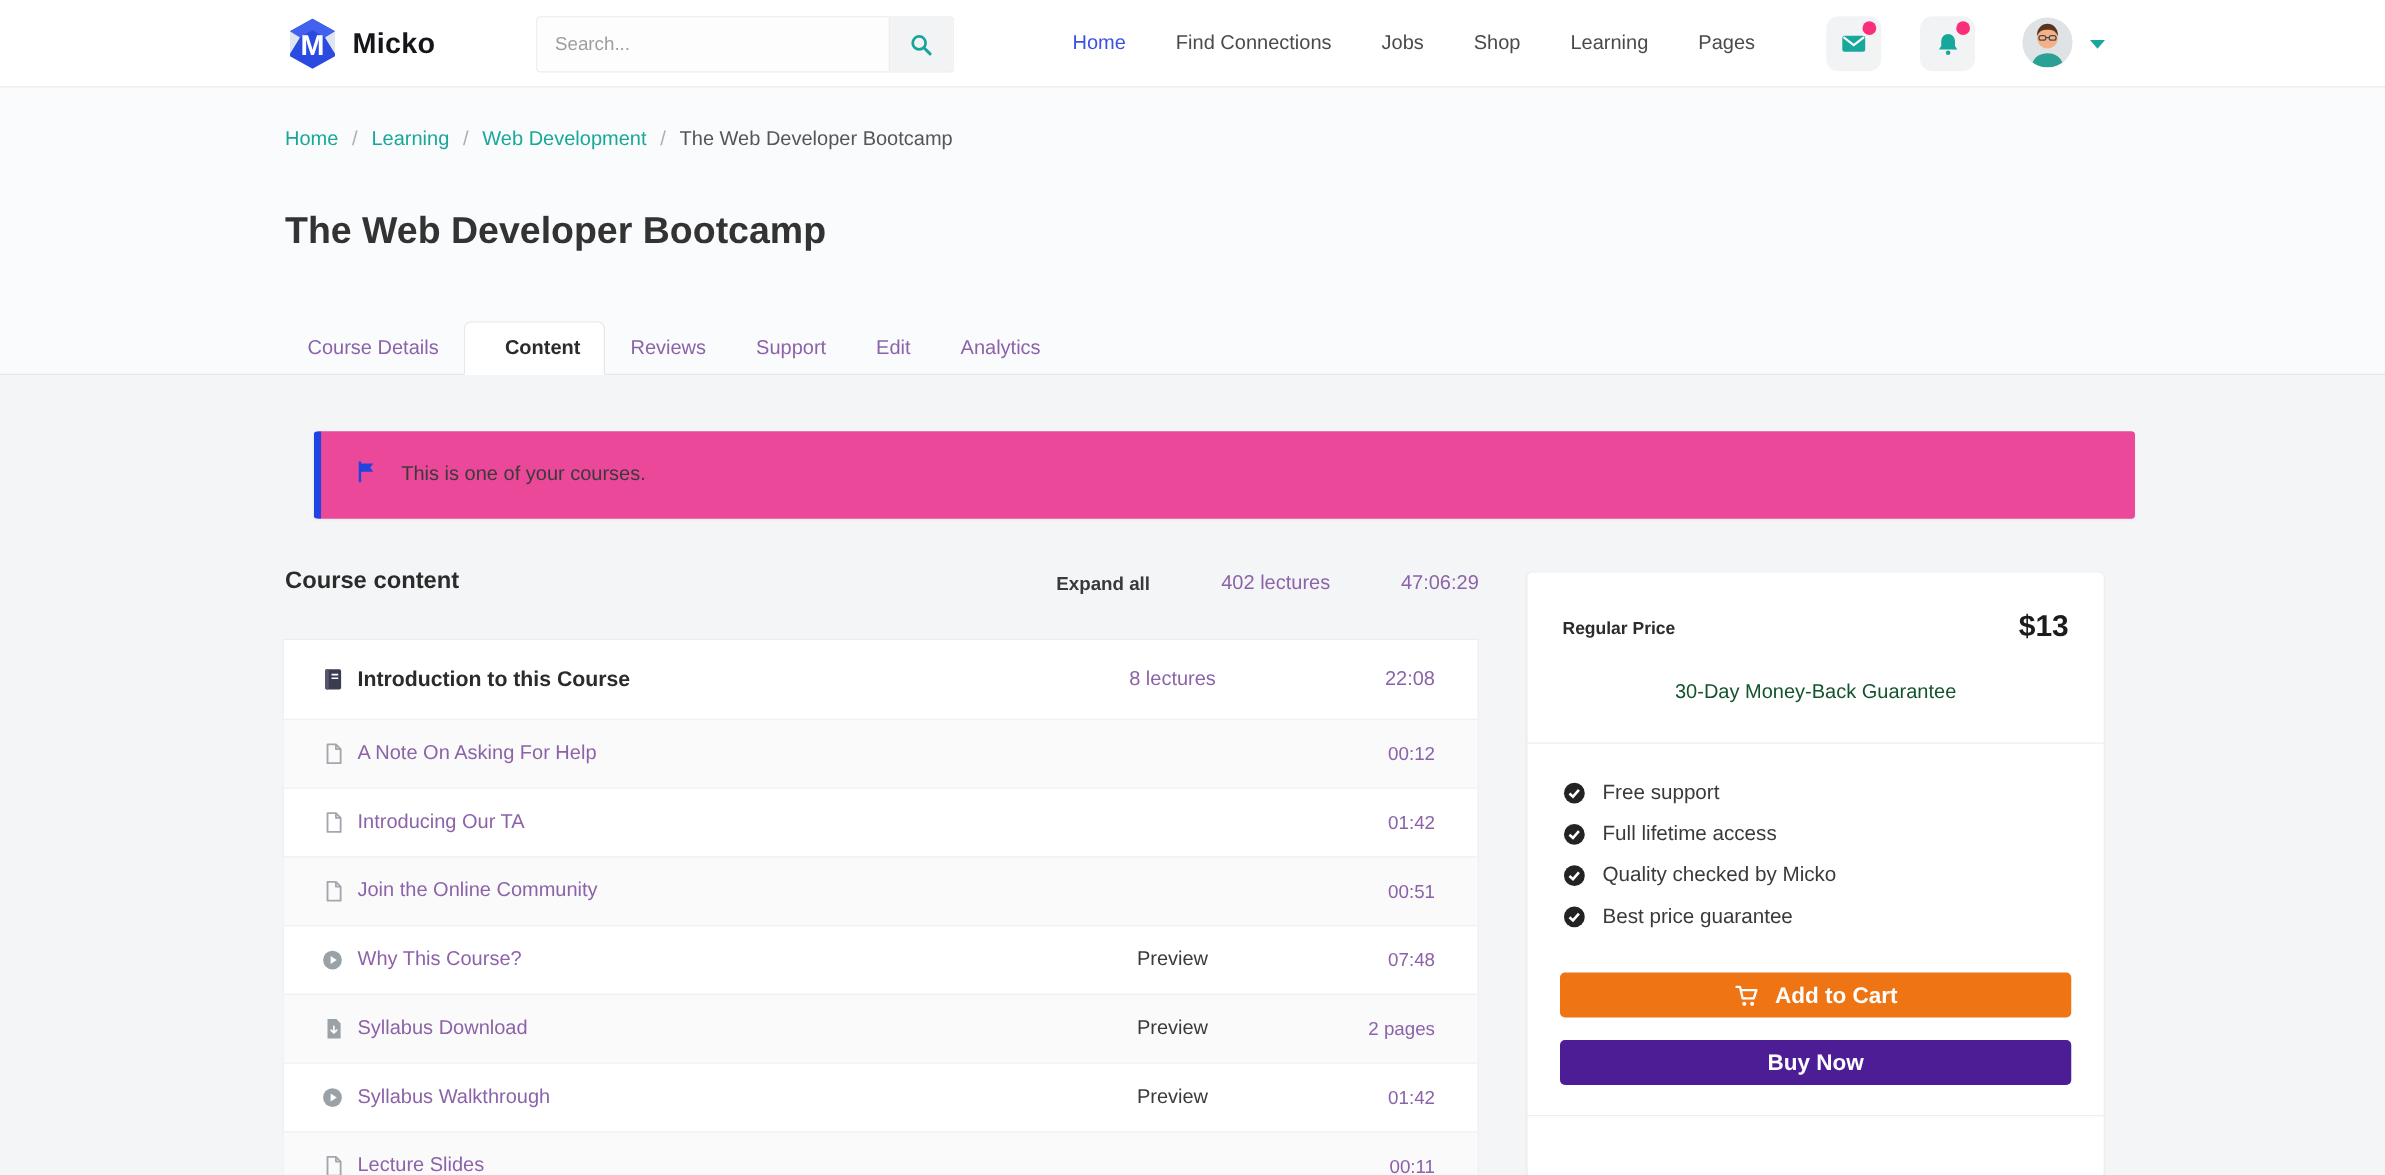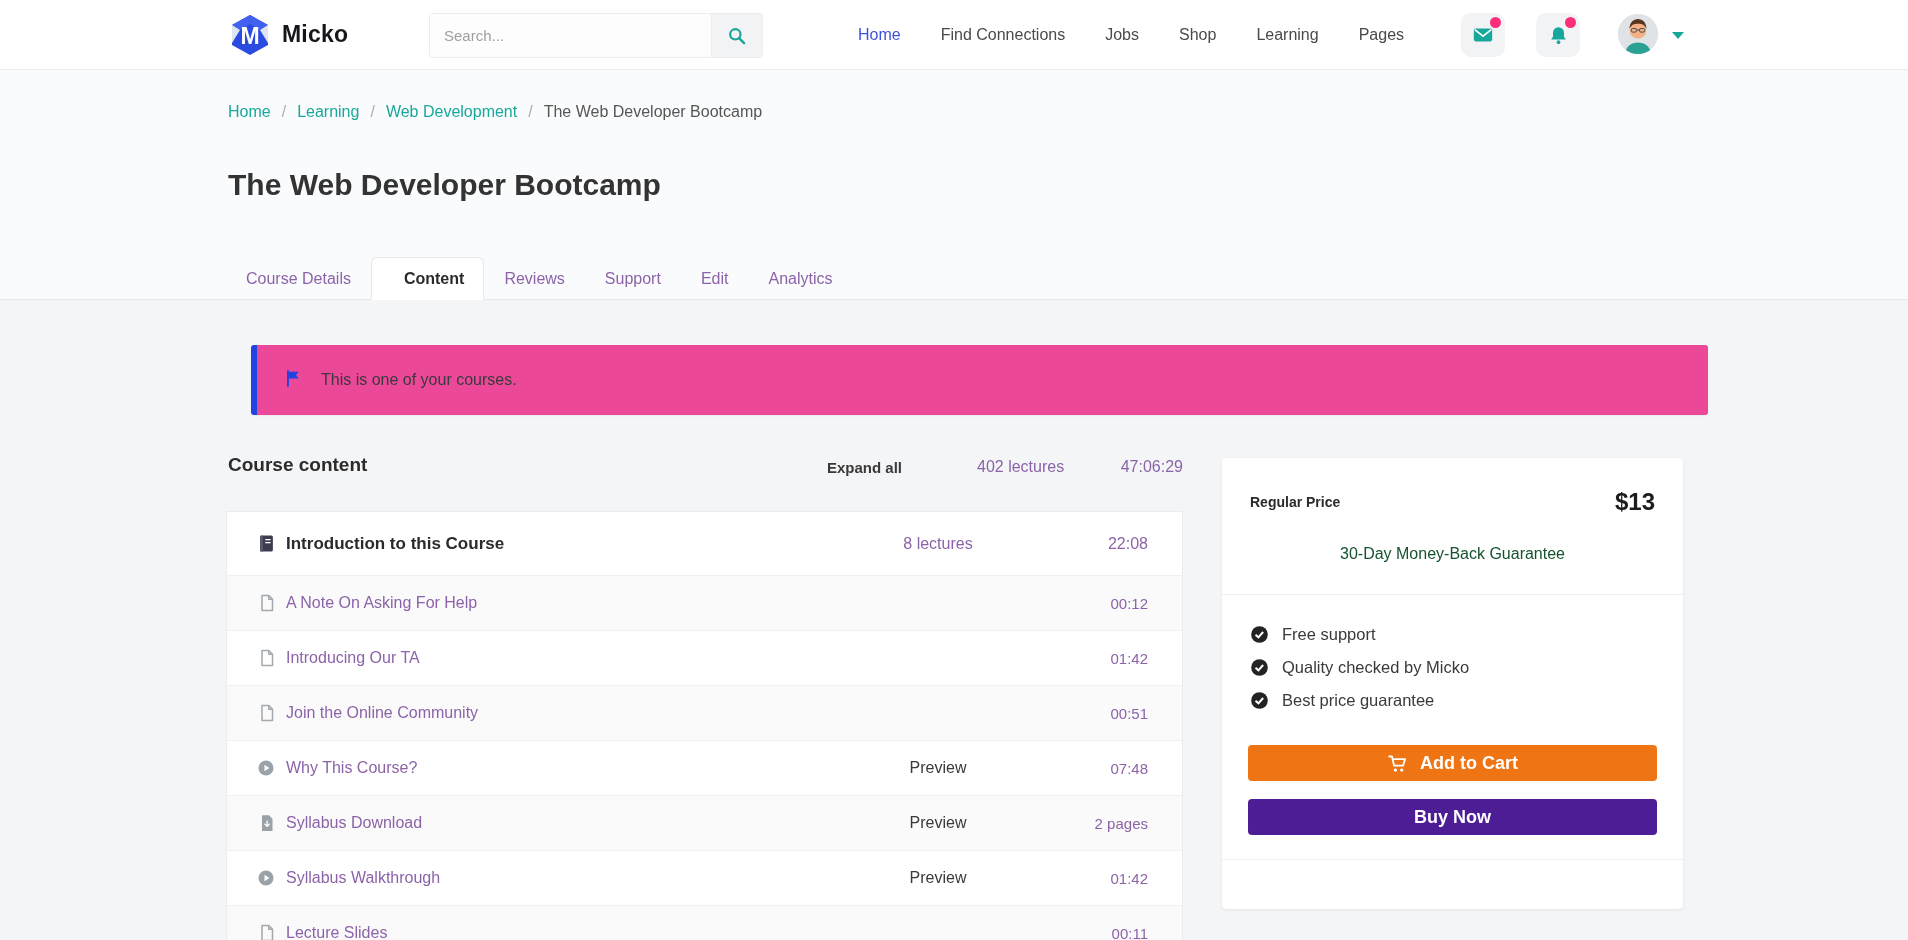--- a/index.html
+++ b/index.html
@@ -34,21 +34,21 @@
   .tabs{position:absolute;left:226px;bottom:-1px;display:flex;align-items:flex-end;z-index:6;}
   .tab{height:41px;line-height:41px;padding:0 19px;font-size:16px;color:#8c63a9;cursor:pointer;border:1px solid transparent;white-space:nowrap;}
   .tab.active{background:#fff;border-color:#e8e8e8 #e8e8e8 #fff;border-radius:6px 6px 0 0;color:#2b2b2b;font-weight:bold;padding-left:32px;}
   
   .alert{position:absolute;left:226px;top:345px;width:1457px;height:70px;background:#ec4899;border-left:6px solid #1f44e0;border-radius:3px;box-shadow:0 1px 2px rgba(0,0,0,.05);display:flex;align-items:center;box-sizing:border-box;margin-left:25px;}
   .alert .flag{margin-left:27px;}
   .alert .msg{margin-left:18px;font-size:16px;color:#3a3a3a;}
   
   .cc-row{position:absolute;left:226px;top:450px;width:957px;height:40px;}
   .cc-title{position:absolute;left:2px;top:4px;font-size:19px;font-weight:bold;color:#2b2b2b;}
-  .cc-expand{position:absolute;left:601px;top:9px;font-size:15px;font-weight:bold;color:#3a3a3a;cursor:pointer;}
+  .cc-expand{position:absolute;left:619px;top:9px;font-size:15px;font-weight:bold;color:#3a3a3a;cursor:pointer;}
   .cc-lectures{position:absolute;left:751px;top:8px;font-size:16px;color:#8c63a9;}
   .cc-duration{position:absolute;right:0;top:8px;font-size:16px;color:#8c63a9;}
   
   .list{position:absolute;left:226px;top:511px;width:957px;background:#fff;border:1px solid #ececec;box-sizing:border-box;}
   .lrow{display:flex;align-items:center;height:55px;padding:0 34px 0 30px;box-sizing:border-box;border-top:1px solid #f0f0f0;}
   .lrow:first-child{border-top:none;height:63px;}
   .lrow.stripe{background:#fafafa;}
   .lrow .ic{width:18px;display:flex;align-items:center;justify-content:center;flex:none;}
   .lrow .ttl{margin-left:11px;font-size:16px;color:#8c63a9;flex:1;min-width:0;cursor:pointer;}
   .lrow .ttl.section{color:#2b2b2b;font-weight:bold;font-size:17px;cursor:default;}
@@ -285,20 +285,27 @@
           <circle cx="12" cy="12" r="10.5" fill="#232323"></circle>
           <polyline points="7,12.4 10.6,15.6 16.6,8.8" fill="none" stroke="#fff" stroke-width="2.6"></polyline>
         </svg>
       <span class="txt">Free support</span>
     </div>
     <div class="feat">
       <svg width="19" height="19" viewBox="0 0 24 24">
           <circle cx="12" cy="12" r="10.5" fill="#232323"></circle>
           <polyline points="7,12.4 10.6,15.6 16.6,8.8" fill="none" stroke="#fff" stroke-width="2.6"></polyline>
         </svg>
+      <span class="txt">Full lifetime access</span>
+    </div>
+    <div class="feat">
+      <svg width="19" height="19" viewBox="0 0 24 24">
+          <circle cx="12" cy="12" r="10.5" fill="#232323"></circle>
+          <polyline points="7,12.4 10.6,15.6 16.6,8.8" fill="none" stroke="#fff" stroke-width="2.6"></polyline>
+        </svg>
       <span class="txt">Quality checked by Micko</span>
     </div>
     <div class="feat">
       <svg width="19" height="19" viewBox="0 0 24 24">
           <circle cx="12" cy="12" r="10.5" fill="#232323"></circle>
           <polyline points="7,12.4 10.6,15.6 16.6,8.8" fill="none" stroke="#fff" stroke-width="2.6"></polyline>
         </svg>
       <span class="txt">Best price guarantee</span>
     </div>
   </div>

